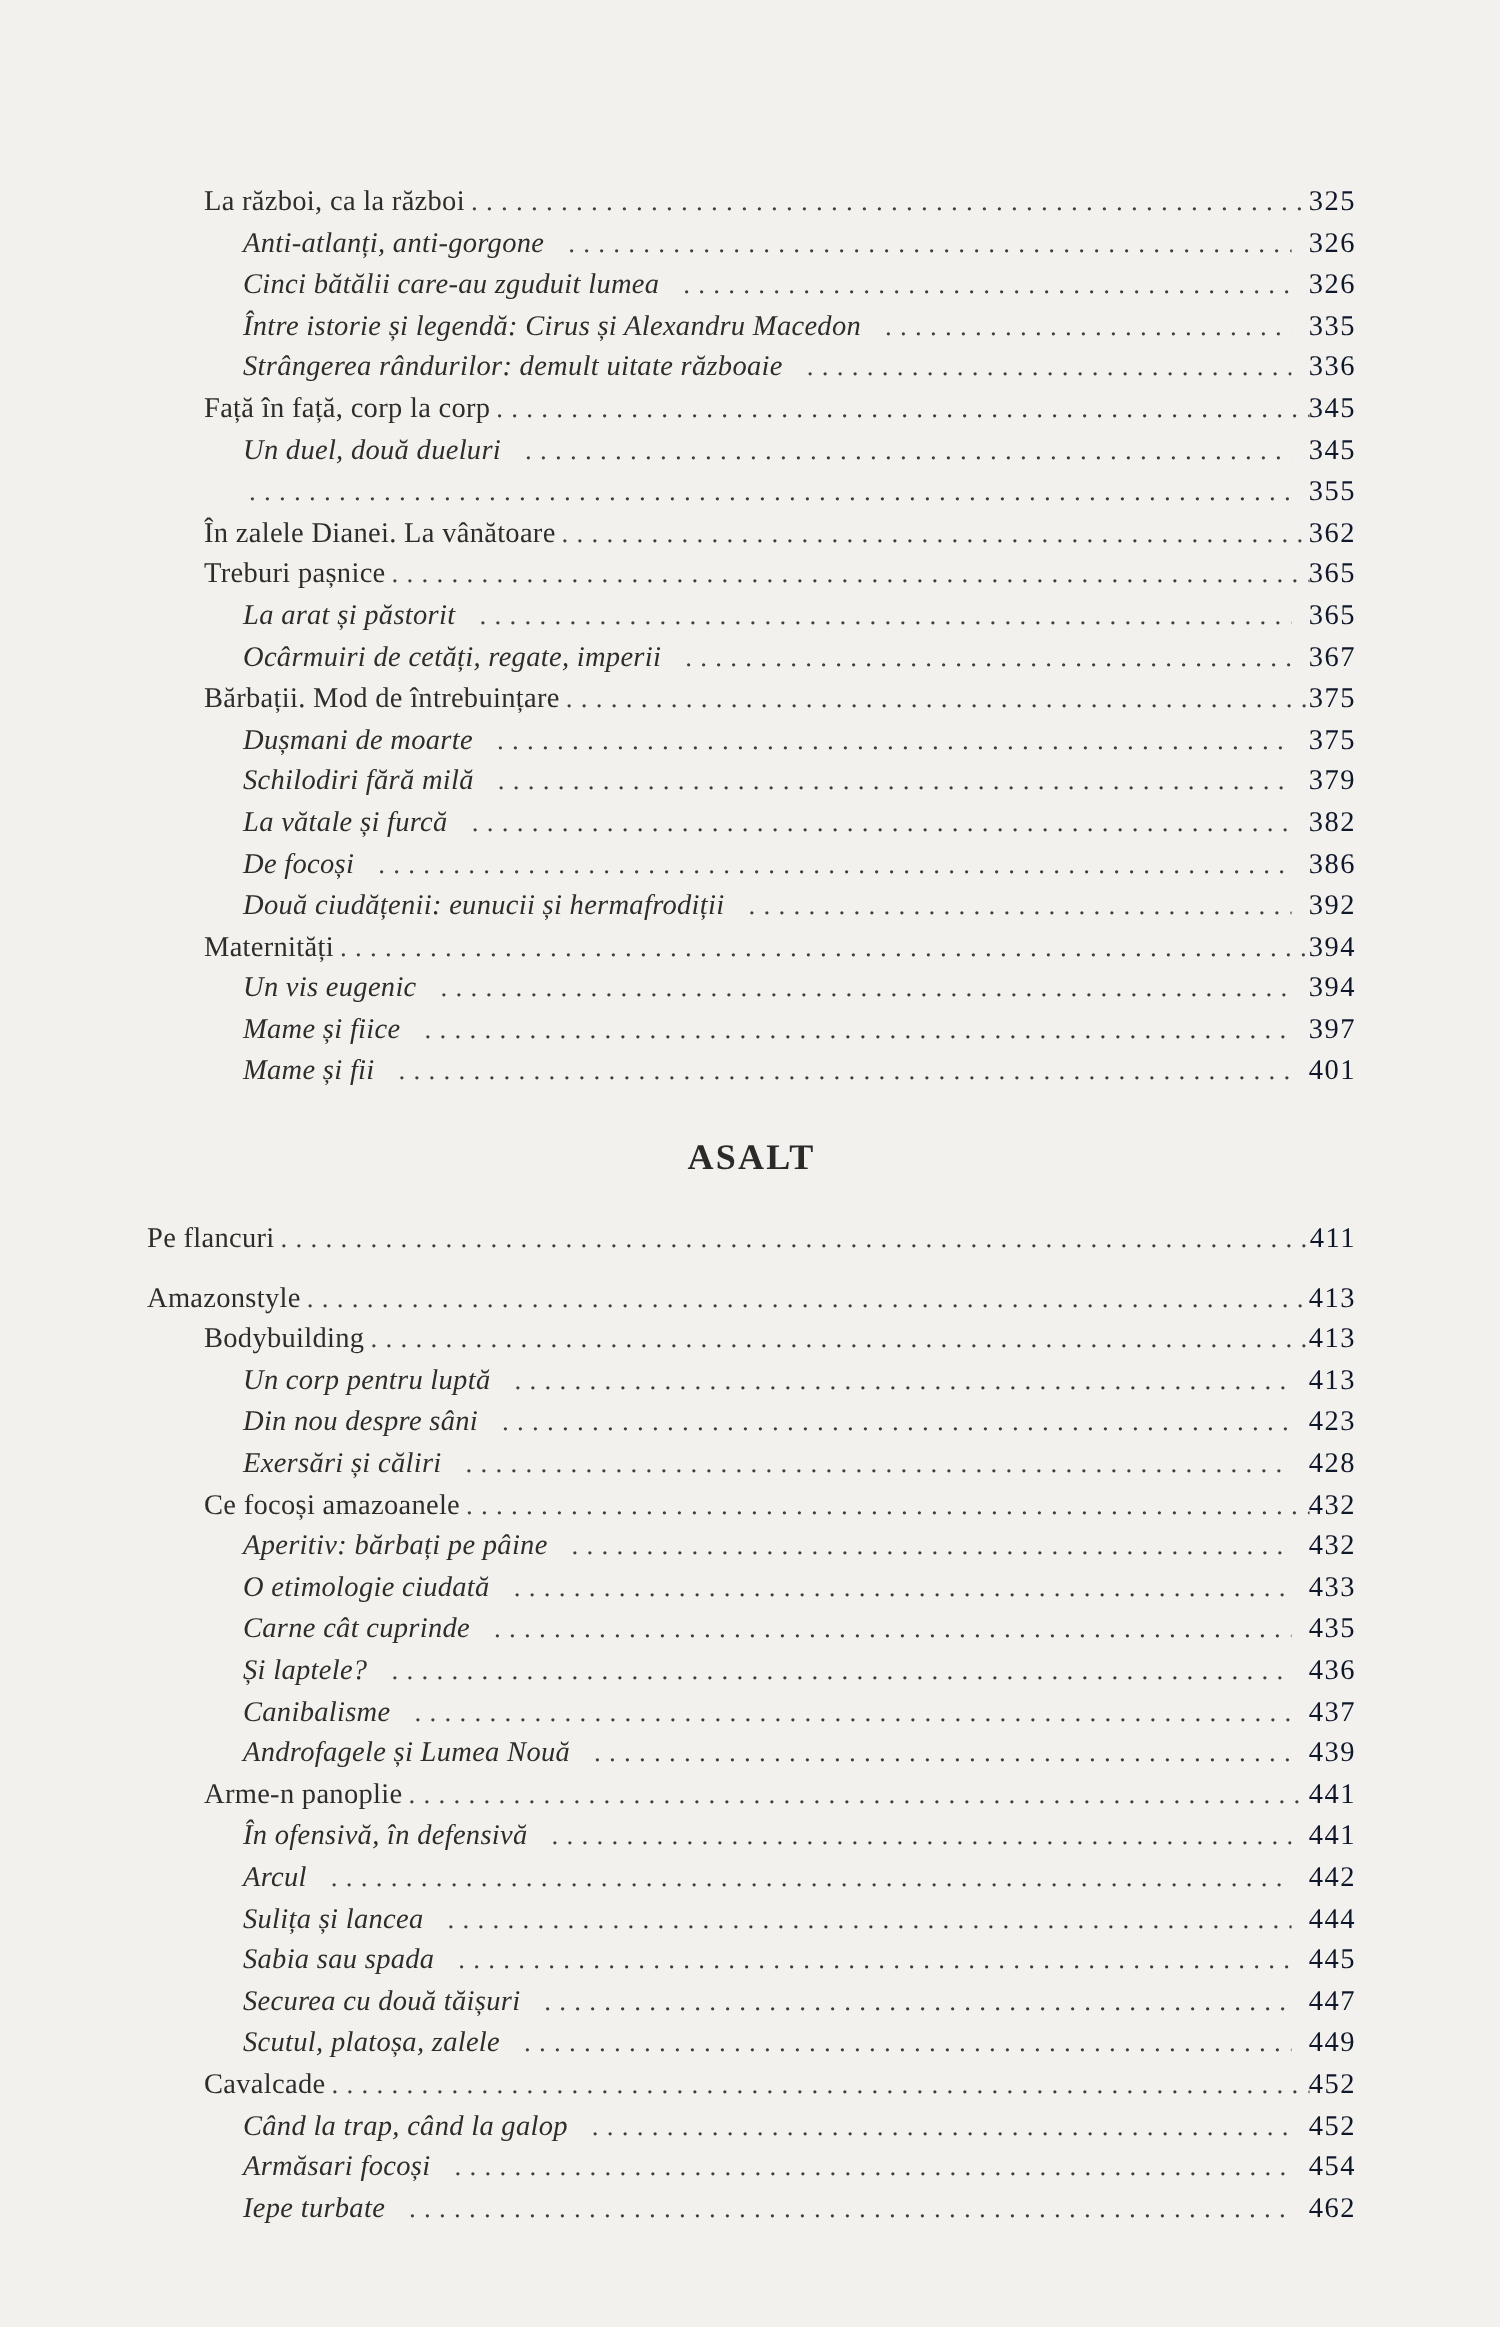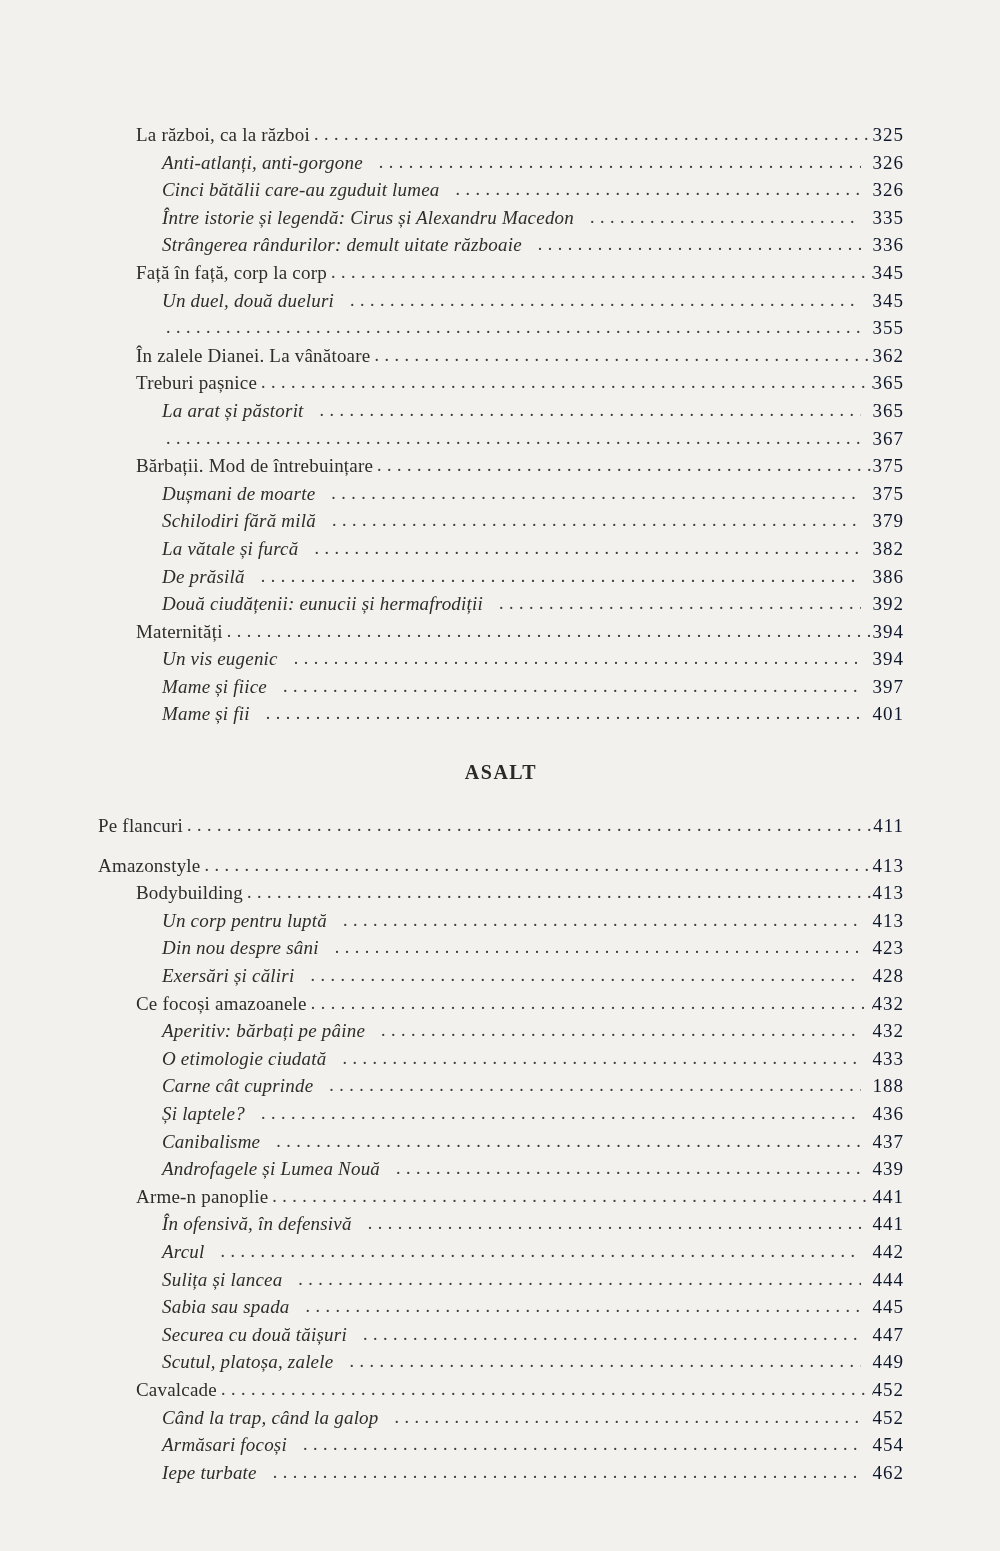--- a/index.html
+++ b/index.html
@@ -48,21 +48,21 @@
     color: #403e3b;
   }
   .pg {
     white-space: nowrap;
     letter-spacing: 1px;
     color: #0f172a;
   }
   .section-heading {
     text-align: center;
     font-weight: bold;
-    font-size: 20px;
+    font-size: 24px;
     letter-spacing: 1.5px;
     line-height: 28px;
     margin-top: 30px;
     margin-bottom: 26px;
     color: #2b2a28;
   }
 </style>
 </head>
 <body>
 
@@ -116,20 +116,21 @@
         <span class="t">Treburi pașnice</span>
         <span class="dots">........................................................................................................................................................................................................</span>
         <span class="pg">365</span>
       </div>
       <div class="toc-line lvl3 it">
         <span class="t">La arat și păstorit</span>
         <span class="dots">........................................................................................................................................................................................................</span>
         <span class="pg">365</span>
       </div>
       <div class="toc-line lvl3 it">
+        <span class="t">Ocârmuiri de cetăți, regate, imperii</span>
         <span class="dots">........................................................................................................................................................................................................</span>
         <span class="pg">367</span>
       </div>
       <div class="toc-line lvl2">
         <span class="t">Bărbații. Mod de întrebuințare</span>
         <span class="dots">........................................................................................................................................................................................................</span>
         <span class="pg">375</span>
       </div>
       <div class="toc-line lvl3 it">
         <span class="t">Dușmani de moarte</span>
@@ -140,21 +141,21 @@
         <span class="t">Schilodiri fără milă</span>
         <span class="dots">........................................................................................................................................................................................................</span>
         <span class="pg">379</span>
       </div>
       <div class="toc-line lvl3 it">
         <span class="t">La vătale și furcă</span>
         <span class="dots">........................................................................................................................................................................................................</span>
         <span class="pg">382</span>
       </div>
       <div class="toc-line lvl3 it">
-        <span class="t">De prăsilă</span>
+        <span class="t">De focoși</span>
         <span class="dots">........................................................................................................................................................................................................</span>
         <span class="pg">386</span>
       </div>
       <div class="toc-line lvl3 it">
         <span class="t">Două ciudățenii: eunucii și hermafrodiții</span>
         <span class="dots">........................................................................................................................................................................................................</span>
         <span class="pg">392</span>
       </div>
       <div class="toc-line lvl2">
         <span class="t">Maternități</span>
@@ -218,21 +219,21 @@
         <span class="pg">432</span>
       </div>
       <div class="toc-line lvl3 it">
         <span class="t">O etimologie ciudată</span>
         <span class="dots">........................................................................................................................................................................................................</span>
         <span class="pg">433</span>
       </div>
       <div class="toc-line lvl3 it">
         <span class="t">Carne cât cuprinde</span>
         <span class="dots">........................................................................................................................................................................................................</span>
-        <span class="pg">188</span>
+        <span class="pg">435</span>
       </div>
       <div class="toc-line lvl3 it">
         <span class="t">Și laptele?</span>
         <span class="dots">........................................................................................................................................................................................................</span>
         <span class="pg">436</span>
       </div>
       <div class="toc-line lvl3 it">
         <span class="t">Canibalisme</span>
         <span class="dots">........................................................................................................................................................................................................</span>
         <span class="pg">437</span>

